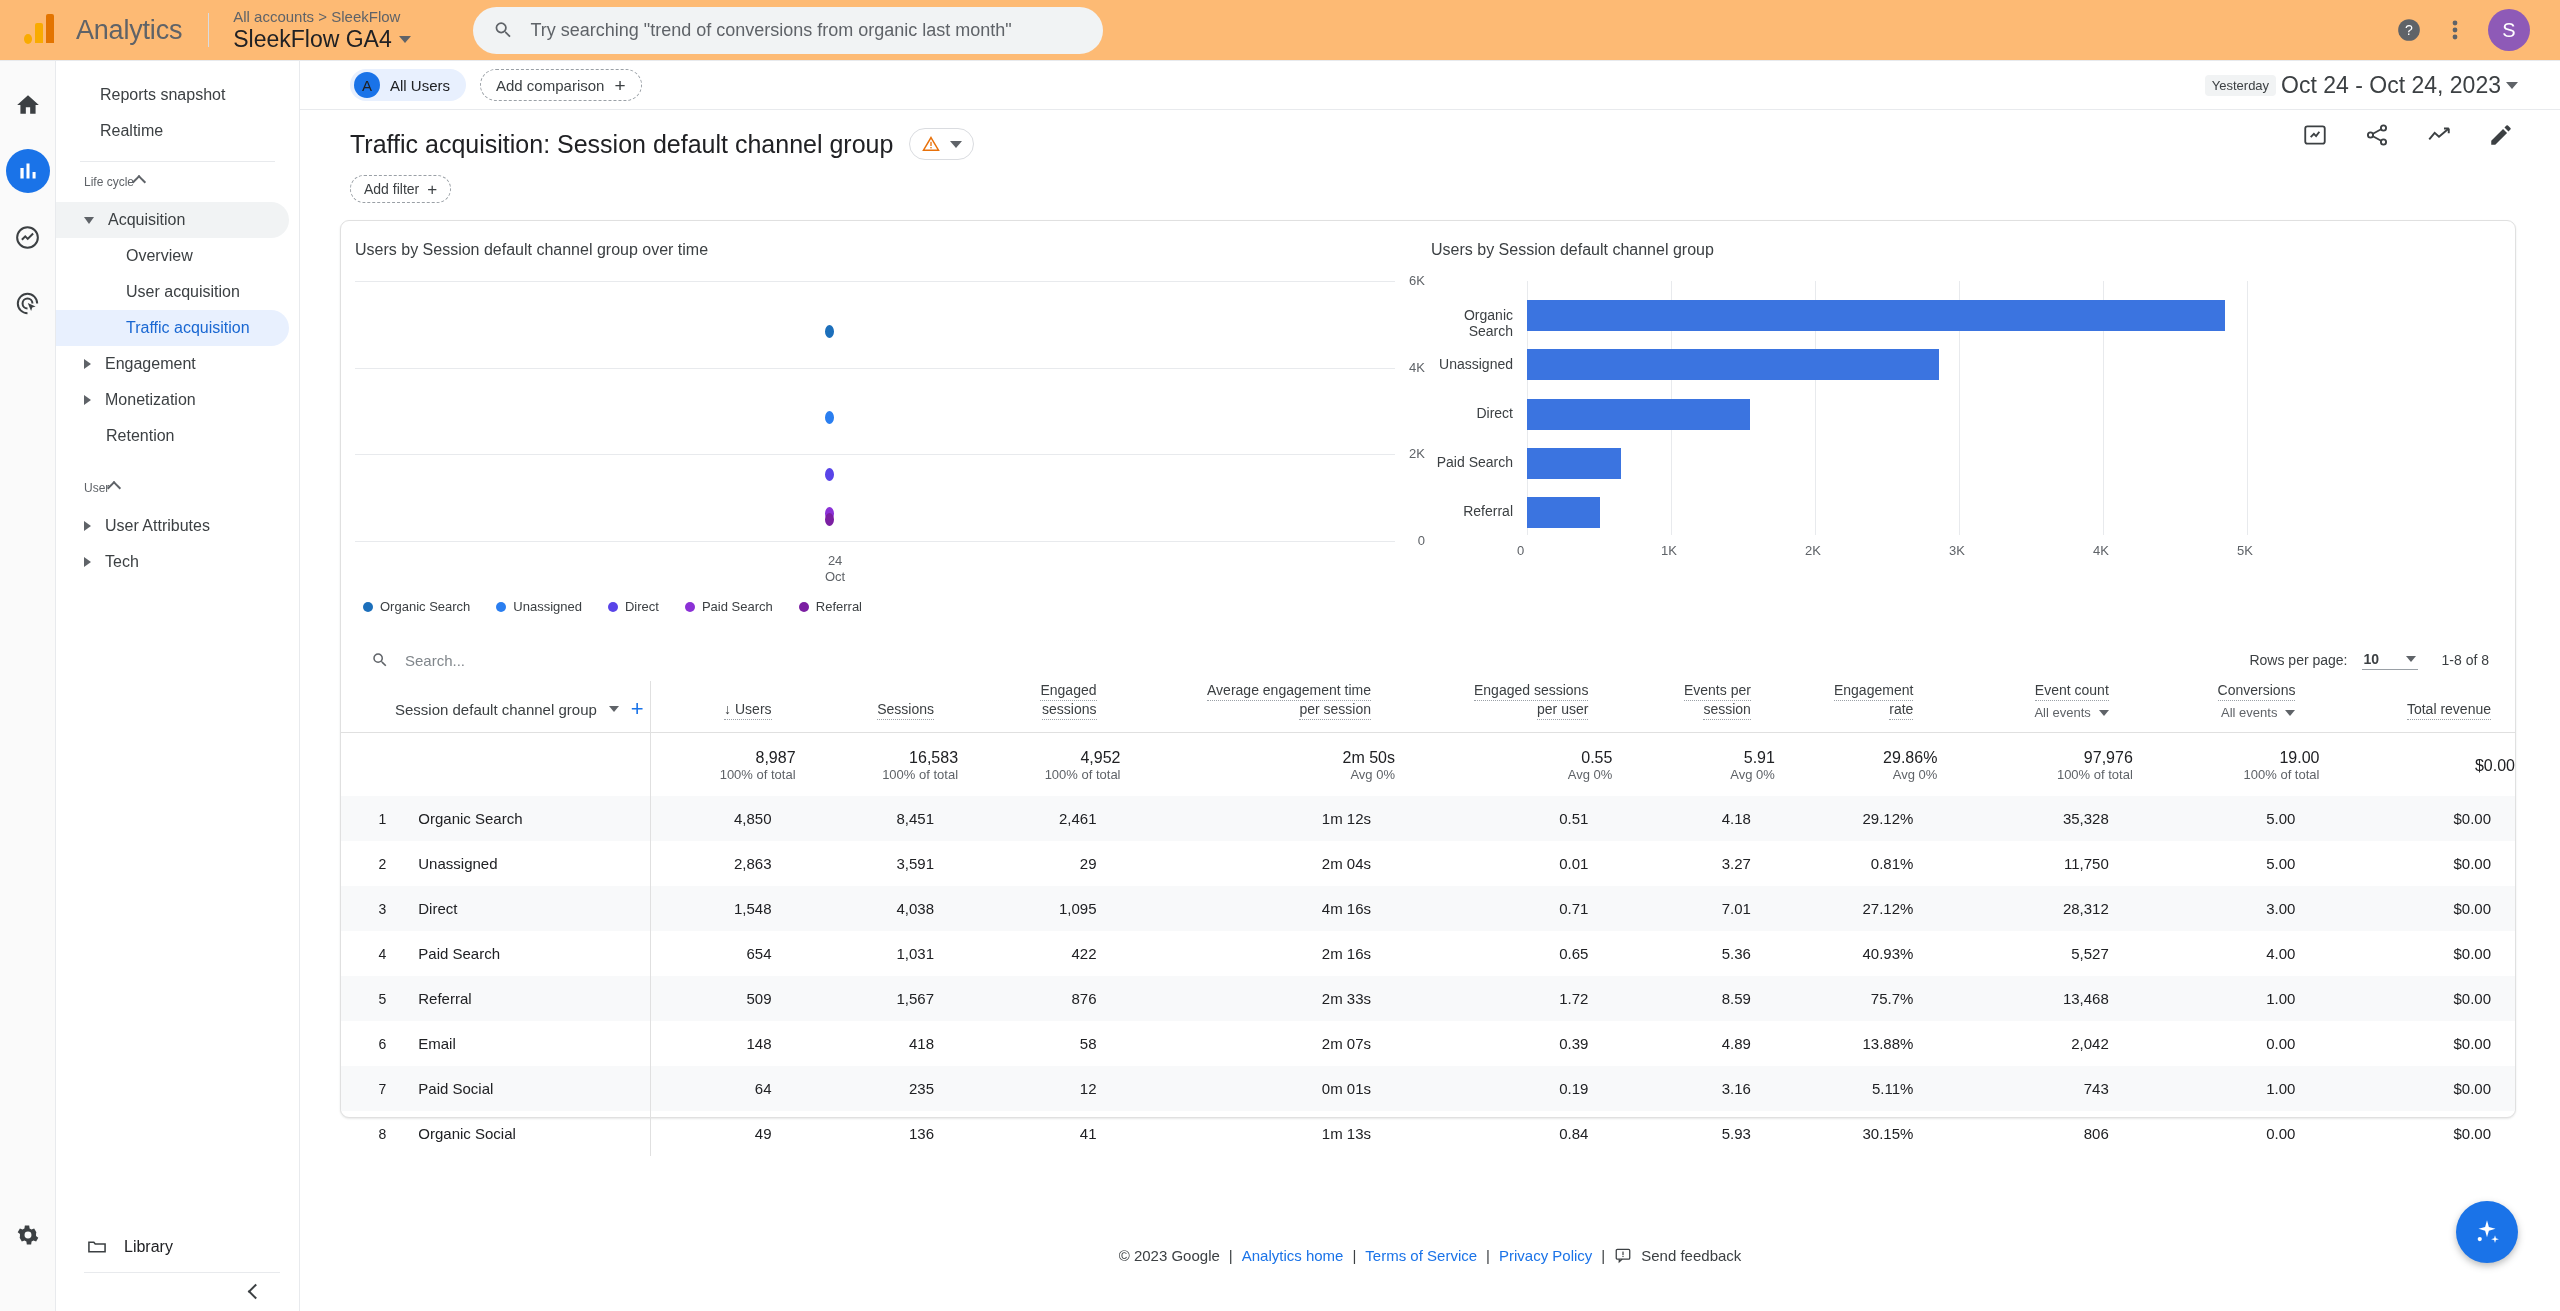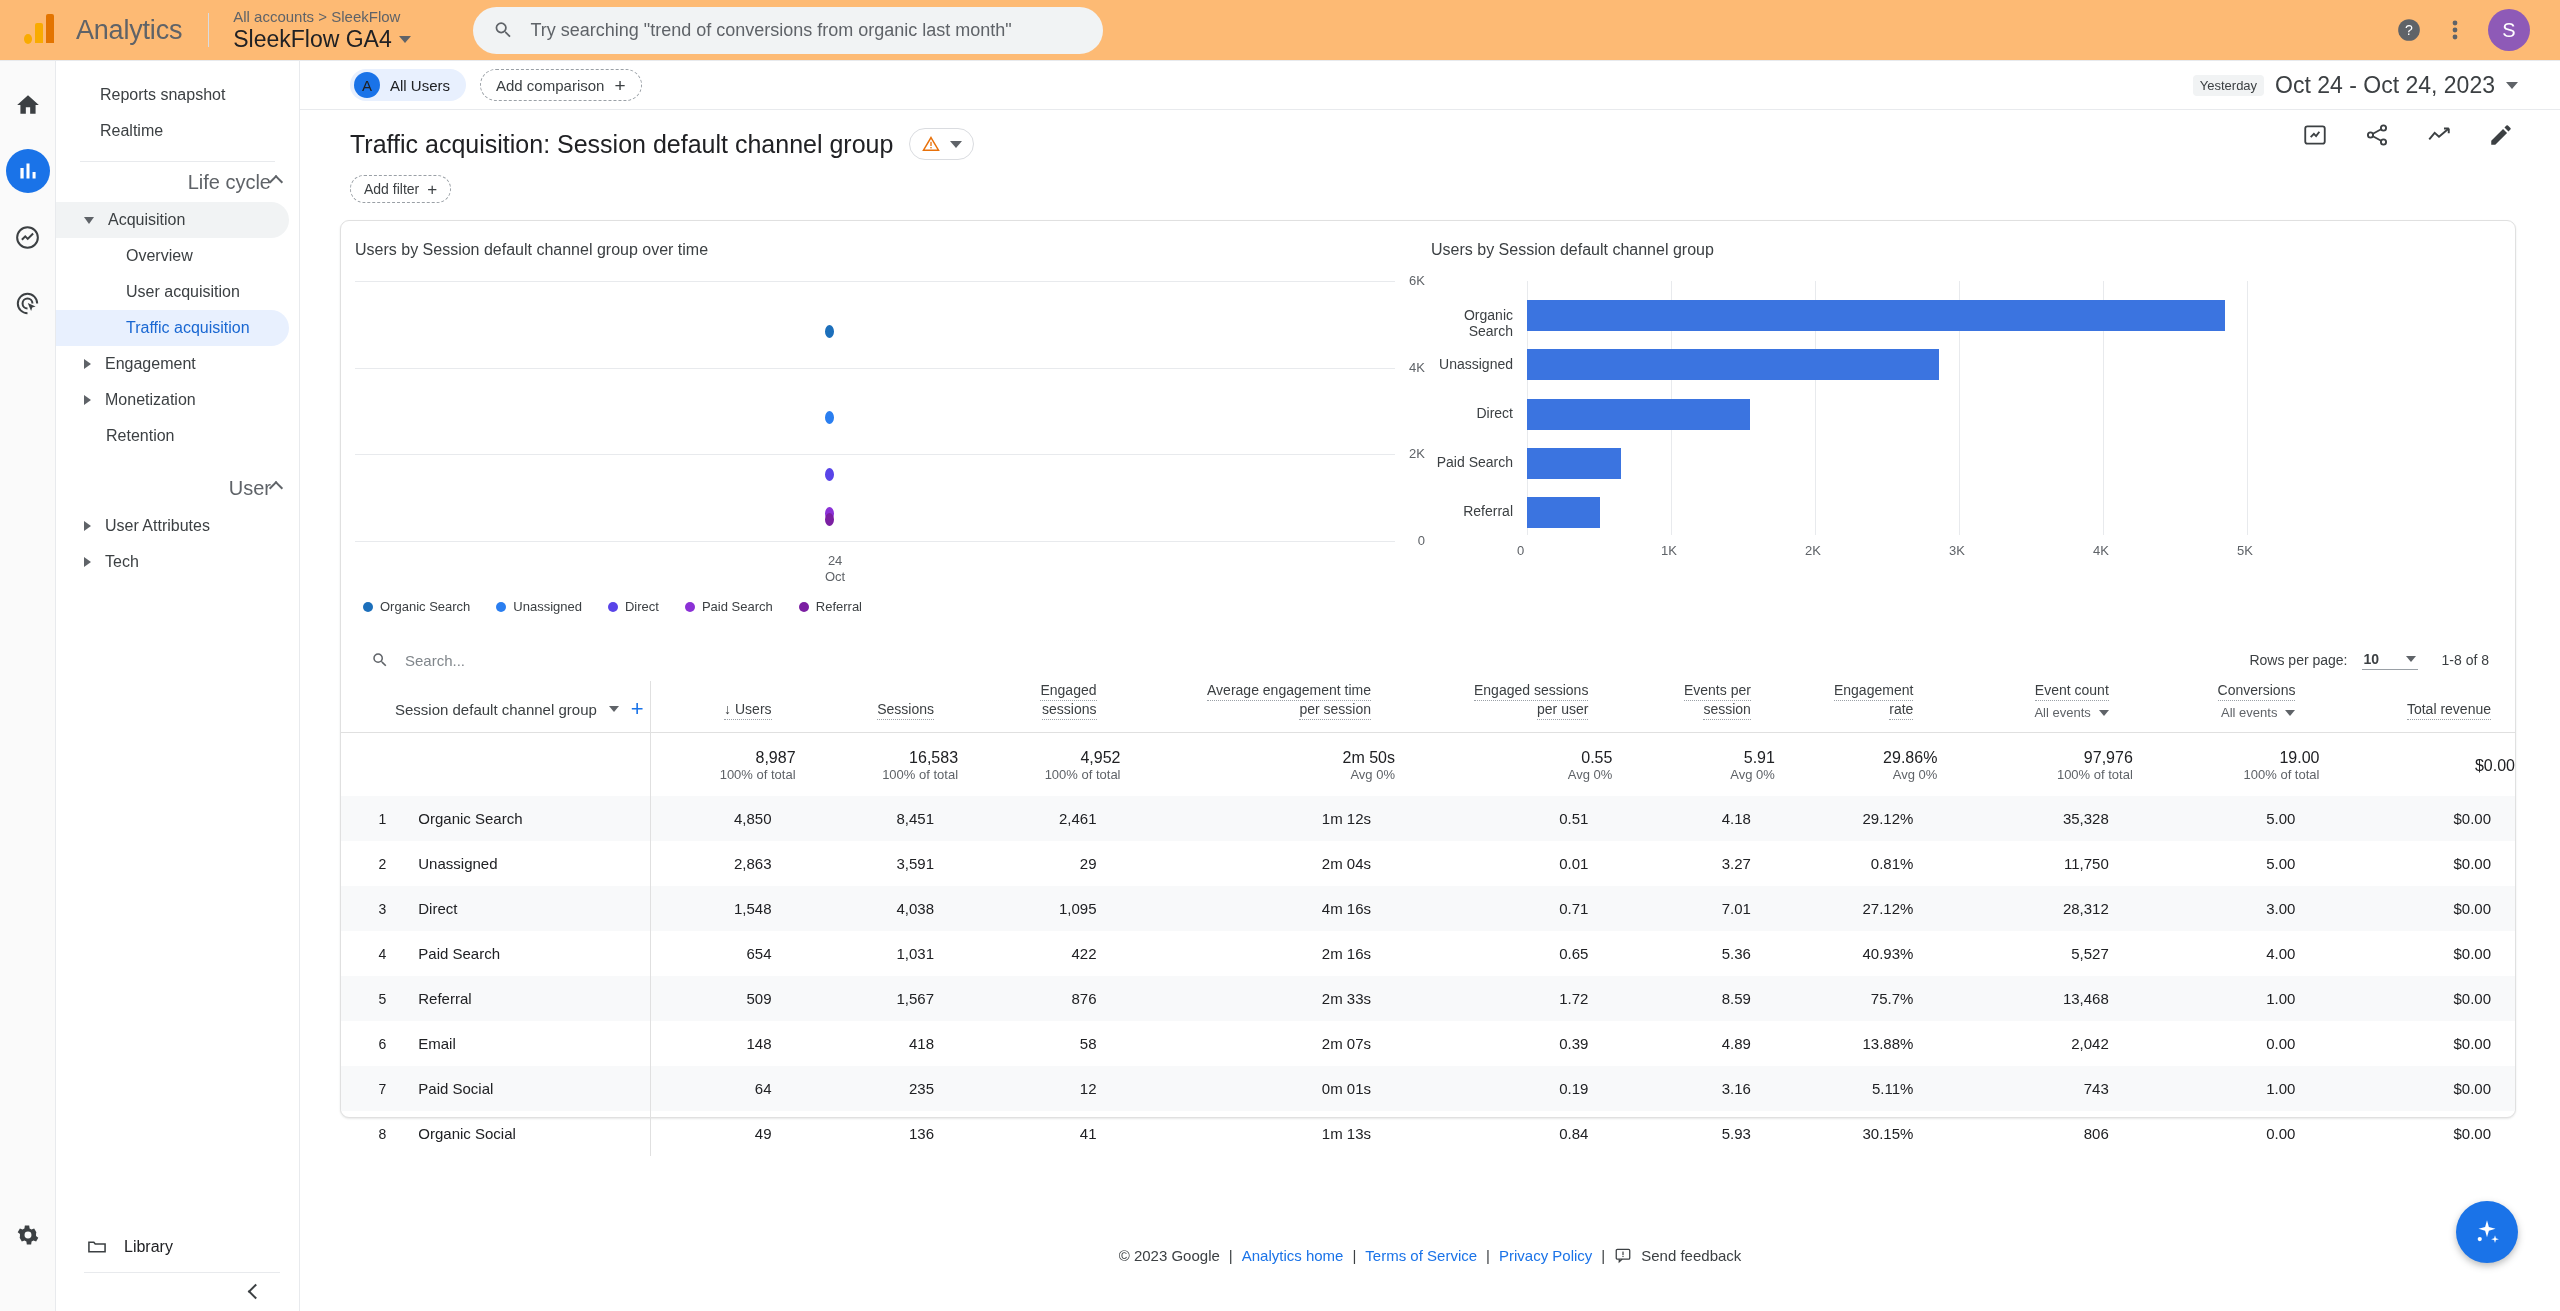--- a/index.html
+++ b/index.html
@@ -81,21 +81,21 @@
     background: #fff; border-right: 1px solid #e8eaed; font-size: 16px; z-index: 25;
   }
   .nav-item {
     height: 36px; display: flex; align-items: center; padding-left: 44px;
     color: #3c4043; cursor: pointer; position: relative; font-size: 16px;
   }
   #nav-reports-snapshot { margin-top: 16px; }
   .nav-divider { height: 1px; background: #e8eaed; margin: 12px 24px 0 24px; }
   .nav-section-title {
     height: 40px; display: flex; align-items: center; padding-left: 28px;
-    color: #5f6368; font-size: 20px; justify-content: flex-end; padding-right: 18px;
+    color: #5f6368; font-size: 12px; justify-content: flex-start; padding-right: 18px;
     cursor: pointer;
   }
   .nav-group {
     height: 36px; display: flex; align-items: center; padding-left: 28px;
     color: #3c4043; cursor: pointer; gap: 14px;
   }
   .nav-group.open { background: #f1f3f4; border-radius: 0 18px 18px 0; margin-right: 10px; }
   .tri { width: 0; height: 0; display: inline-block; }
   .tri.right { border-top: 5px solid transparent; border-bottom: 5px solid transparent; border-left: 7px solid #5f6368; }
   .tri.down  { border-left: 5px solid transparent; border-right: 5px solid transparent; border-top: 7px solid #5f6368; }
@@ -141,21 +141,21 @@
   }
   #chip-all-users span { font-size: 15px; color: #202124; }
   #chip-add-comparison {
     height: 32px; border: 1px dashed #9aa0a6; border-radius: 16px; display: flex;
     align-items: center; gap: 10px; padding: 0 15px; cursor: pointer;
     font-size: 15px; color: #3c4043;
   }
   .plus-glyph { font-size: 19px; color: #3c4043; line-height: 1; font-weight: 300; }
   #daterange {
     position: absolute; right: 42px; top: 0; height: 49px; display: flex;
-    align-items: center; gap: 11px; cursor: pointer;
+    align-items: center; gap: 5px; cursor: pointer;
   }
   #daterange-badge {
     background: #f1f3f4; color: #3c4043; font-size: 13px;
     padding: 3px 7px; border-radius: 4px;
   }
   #daterange-text { font-size: 23px; color: #3c4043; }
 
   #title-row { height: 56px; display: flex; align-items: center; padding-left: 50px; position: relative; margin-top: 6px; }
   #page-title { font-size: 25px; color: #202124; font-weight: 400; }
   #title-warning-chip {

